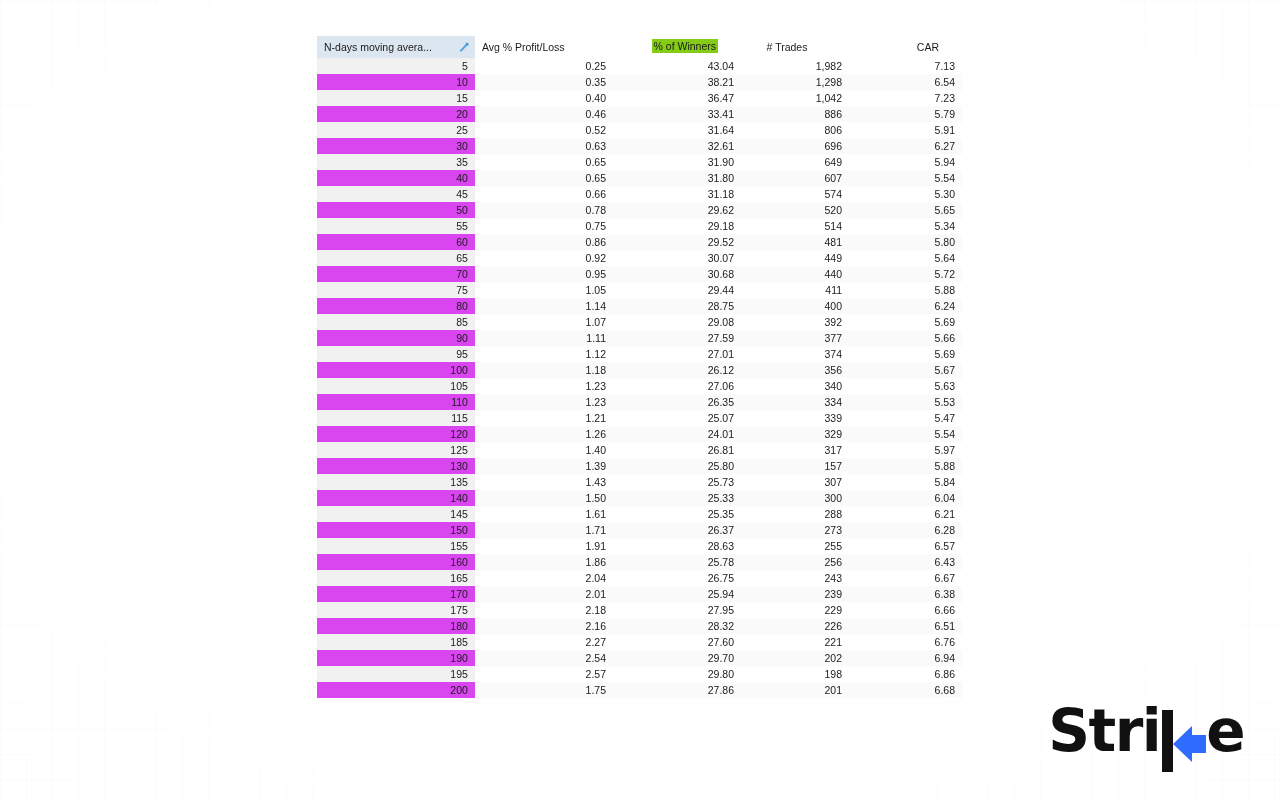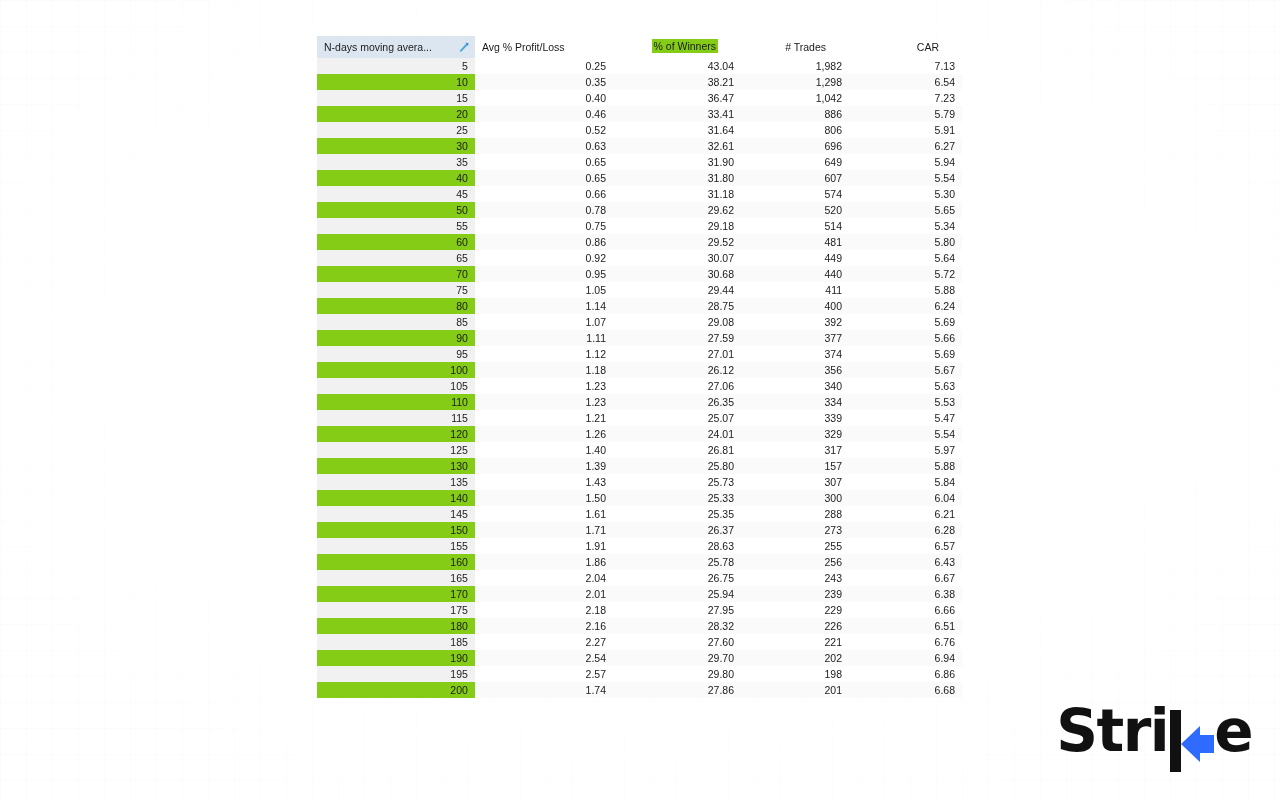--- a/index.html
+++ b/index.html
@@ -81,48 +81,48 @@
     right: 5px;
     top: 50%;
     transform: translateY(-50%);
     width: 13px;
     height: 13px;
     display: inline-block;
   }
 
   th.col-avg { text-align: left; width: 130px; }
   th.col-winners { text-align: right; width: 125px; }
-  th.col-trades { text-align: right; width: 110px; }
+  th.col-trades { text-align: center; width: 110px; }
   th.col-car { text-align: right; width: 135px; padding-right: 10px; }
 
   .hl {
     background: #84cc16;
     padding: 1px 2px 1px 2px;
   }
 
   table.data-table td {
     padding: 2px 7px 2px 7px;
     font-size: 10.5px;
     white-space: nowrap;
   }
   td.c-nday { text-align: right; width: 145px; padding-right: 6px; }
   td.c-avg { text-align: right; }
   td.c-winners { text-align: right; }
   td.c-trades { text-align: right; }
   td.c-car { text-align: right; padding-right: 10px; }
 
   tbody tr.odd td.c-nday { background: #f1f1f1; }
-  tbody tr.even td.c-nday { background: #84cc16; }
+  tbody tr.even td.c-nday { background: #d946ef; }
   tbody tr.odd { background: #ffffff; }
   tbody tr.even { background: #fafafa; }
 
   
   .logo {
     position: absolute;
-    right: 28px;
+    right: 36px;
     bottom: 40px;
     font-family: "DejaVu Sans", sans-serif;
     font-weight: bold;
     font-size: 58px;
     letter-spacing: -1.5px;
     color: #111111;
     line-height: 1;
     display: flex;
     align-items: center;
   }
@@ -440,21 +440,21 @@
         </tr>
         <tr class="odd">
           <td class="c-nday">195</td>
           <td class="c-avg">2.57</td>
           <td class="c-winners">29.80</td>
           <td class="c-trades">198</td>
           <td class="c-car">6.86</td>
         </tr>
         <tr class="even">
           <td class="c-nday">200</td>
-          <td class="c-avg">1.74</td>
+          <td class="c-avg">1.75</td>
           <td class="c-winners">27.86</td>
           <td class="c-trades">201</td>
           <td class="c-car">6.68</td>
         </tr>
       </tbody>
   </table>
 </div>
 
 <div class="logo">
   <span>Stri</span>

